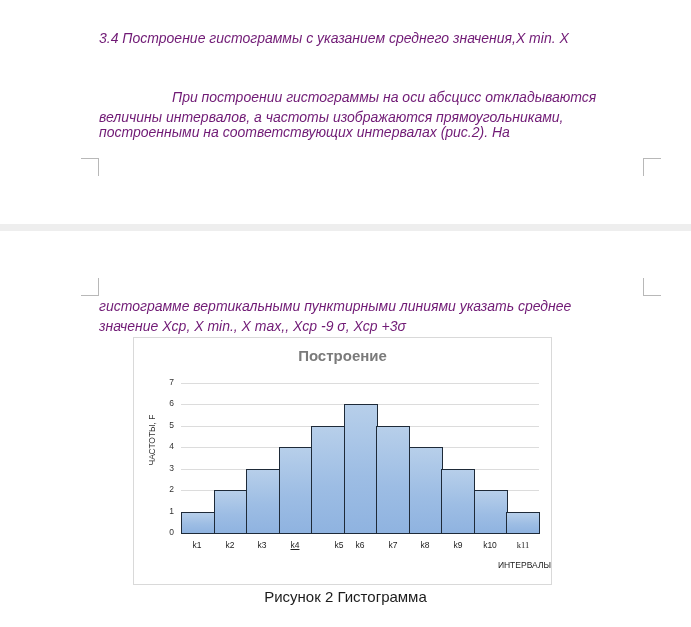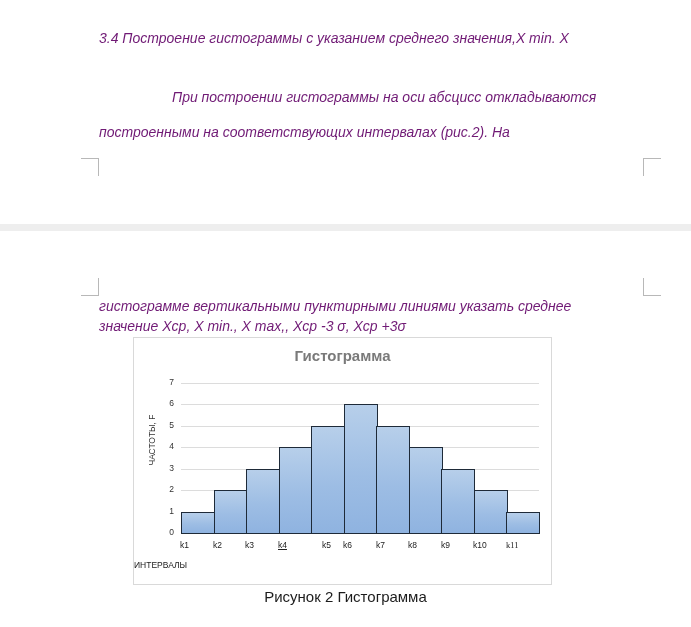--- a/index.html
+++ b/index.html
@@ -15,46 +15,47 @@
   .c-tr { border-left-width:1px; border-top-width:1px; }
   .c-bl { border-right-width:1px; border-bottom-width:1px; }
   .c-br { border-left-width:1px; border-bottom-width:1px; }
   .chart-frame { position:absolute; left:133px; top:337px; width:417px; height:246px; border:1px solid #d9d9d9; background:#fff; }
   .chart-title { position:absolute; left:0; width:100%; top:9px; text-align:center; font-size:15px; color:#7a7a7a; font-weight:bold; }
   .ylabel { position:absolute; left:-22px; top:97px; width:80px; text-align:center; transform:rotate(-90deg); transform-origin:center; font-size:8.5px; color:#333; white-space:nowrap; }
   .ytick { position:absolute; width:12px; text-align:right; font-size:8.5px; color:#333; }
   .grid { position:absolute; height:1px; background:#dcdcdc; }
   .bar { position:absolute; border:1px solid #1e2a38; box-sizing:border-box;
          background:linear-gradient(to bottom, #b7cfea 0%, #9dbde4 55%, #8fb3e0 100%); }
-  .xtick { position:absolute; width:34px; text-align:left; font-size:8.5px; color:#222; }
-  .xlabel { position:absolute; left:0; width:100%; text-align:left; font-size:8.5px; color:#222; }
+  .xtick { position:absolute; width:34px; text-align:center; font-size:8.5px; color:#222; }
+  .xlabel { position:absolute; left:0; width:100%; text-align:right; font-size:8.5px; color:#222; }
   .caption { position:absolute; left:0; width:691px; top:588px; text-align:center; font-size:15px; color:#1c1c1c; }
 </style>
 </head>
 <body>
 
 <div class="page page1">
   <div class="txt" style="left:99px; top:28px;">3.4 Построение гистограммы с указанием среднего значения,X min.  X</div>
   <div class="txt" style="left:148px; top:87px;margin-left:24px;">При построении гистограммы на оси абсцисс откладываются</div>
+  <div class="txt" style="left:99px; top:107px;">величины интервалов, а частоты изображаются прямоугольниками,</div>
   <div class="txt" style="left:99px; top:122px;">построенными на соответствующих интервалах (рис.2). На</div>
   <div class="corner c-tl" style="left:81px; top:158px;"></div>
   <div class="corner c-tr" style="left:643px; top:158px;"></div>
 </div>
 
 <div class="gap"></div>
 
 <div class="page page2">
   <div class="corner c-bl" style="left:81px; top:47px;"></div>
   <div class="corner c-br" style="left:643px; top:47px;"></div>
   <div class="txt" style="left:99px; top:65px;text-align:right;">гистограмме вертикальными пунктирными линиями указать среднее</div>
-  <div class="txt" style="left:99px; top:85px;">значение Xcp, X min.,  X max,, Xcp -3 σ, Xcp +3σ</div>
+  <div class="txt" style="left:99px; top:85px;">значение Xcp, X min.,  X max,, Xcp -9 σ, Xcp +3σ</div>
 </div>
 
 <div class="chart-frame">
-  <div class="chart-title">Гистограмма</div>
+  <div class="chart-title">Построение</div>
   <div class="ylabel">ЧАСТОТЫ, F</div>
 
   <div id="plot"></div>
 
   <div class="xlabel" style="top:222px;">ИНТЕРВАЛЫ</div>
 <div class="grid" style="left: 47px; width: 358px; top: 195px; background: rgb(207, 207, 207);"></div>
     <div class="ytick" style="left: 28px; top: 189px;">0</div>
     <div class="grid" style="left: 47px; width: 358px; top: 174px;"></div>
     <div class="ytick" style="left: 28px; top: 168px;">1</div>
     <div class="grid" style="left: 47px; width: 358px; top: 152px;"></div>

